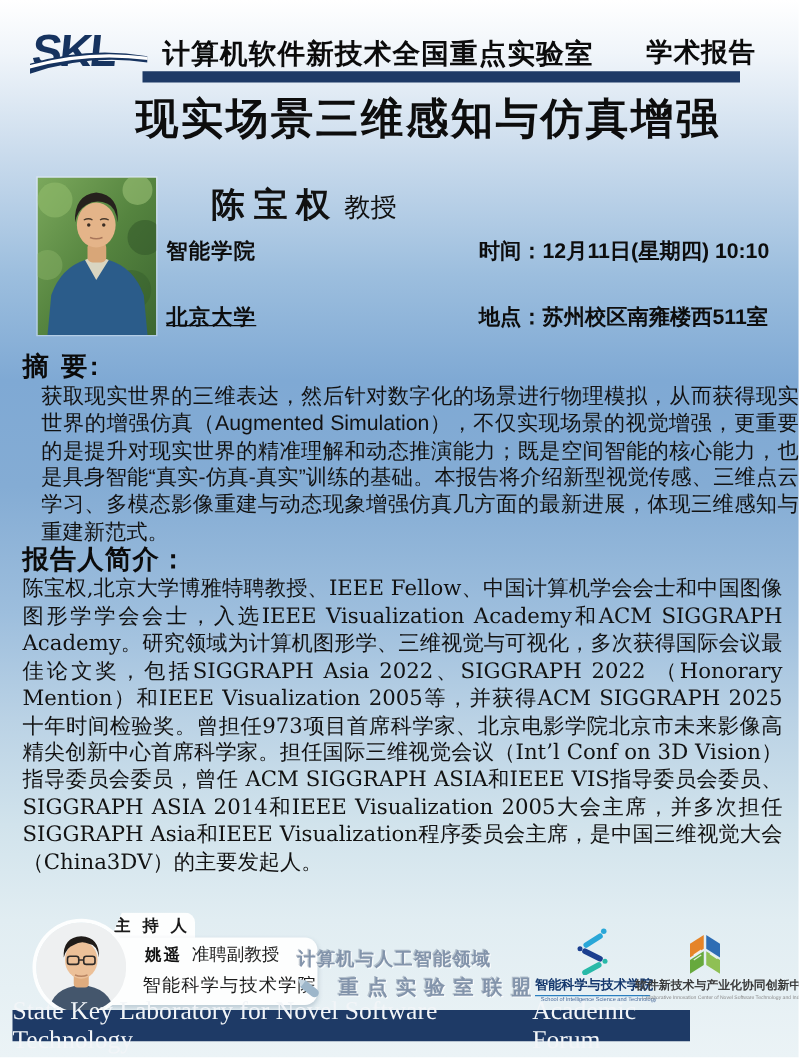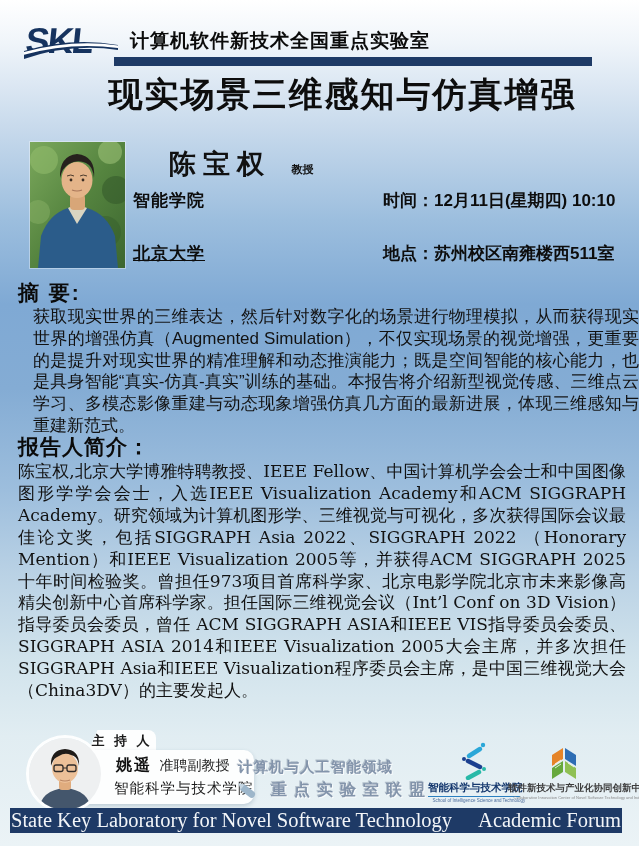--- a/index.html
+++ b/index.html
@@ -8,79 +8,80 @@
     width:639px;height:846px;
     overflow:hidden;
     font-family:"Liberation Sans",sans-serif;
     background:linear-gradient(180deg,
       #ffffff 0%, #f0f5fa 5%, #c8daec 15%, #9cbede 26%,
       #7fa9d4 36%, #84acd4 46%, #9dbedd 58%, #bad2e5 68%,
       #d1e3ec 78%, #e1edf2 87%, #ebf3f6 100%);
   }
   
   .skl-logo{position:absolute;left:24px;top:20px;width:94px;height:46px;}
-  .lab-name{position:absolute;left:130px;top:28px;font-size:19px;font-weight:bold;color:#0b0b0b;letter-spacing:1px;}
+  .lab-name{position:absolute;left:130px;top:28px;font-size:22px;font-weight:bold;color:#0b0b0b;letter-spacing:1px;}
   .report-type{position:absolute;left:517px;top:28px;font-size:21px;font-weight:bold;color:#0b0b0b;letter-spacing:1px;}
   .header-bar{position:absolute;left:114px;top:57px;width:478px;height:9px;background:#1e3a66;}
   .talk-title{position:absolute;left:0;top:72px;width:639px;text-align:center;font-size:34px;font-weight:bold;color:#0d0d0d;letter-spacing:2px;padding-left:23px;}
   
   .speaker-photo{position:absolute;left:30px;top:142px;width:95px;height:126px;box-shadow:0 0 0 1px rgba(255,255,255,.35);}
   .speaker-name-row{position:absolute;left:133px;top:146px;}
   .speaker-name{font-family:"DejaVu Serif",serif;font-size:27px;font-weight:bold;color:#111;letter-spacing:7px;margin-left:36px;}
-  .speaker-title{font-size:11px;font-weight:bold;color:#111;margin-left:16px;}
+  .speaker-title{font-size:21px;font-weight:normal;color:#111;margin-left:0;}
   .speaker-school{position:absolute;left:133px;top:189px;font-size:17px;font-weight:600;color:#0d0d0d;letter-spacing:1px;}
   .speaker-univ{position:absolute;left:133px;top:242px;font-size:17px;font-weight:600;color:#0d0d0d;letter-spacing:1px;text-decoration:underline;}
   .talk-time{position:absolute;left:383px;top:189px;font-size:17px;font-weight:bold;color:#0d0d0d;}
   .talk-location{position:absolute;left:383px;top:242px;font-size:17px;font-weight:bold;color:#0d0d0d;}
   
   .abstract-heading{position:absolute;left:18px;top:279px;font-size:21px;font-weight:bold;color:#0b0b0b;letter-spacing:2px;}
   .abstract-text{position:absolute;left:33px;top:306px;width:606px;font-family:Liberation Sans, sans-serif;font-size:17px;line-height:21.8px;color:#121212;text-align:justify;}
   .bio-heading{position:absolute;left:18px;top:433px;font-size:21px;font-weight:bold;color:#0b0b0b;letter-spacing:1px;}
   .bio-text{position:absolute;left:18px;top:461px;width:608px;font-family:"DejaVu Serif",serif;font-size:17px;line-height:21.9px;color:#121212;text-align:justify;}
   
   .host-tab{position:absolute;left:88px;top:730px;width:68px;height:22px;background:#fdfefe;
     clip-path:polygon(14% 0,100% 0,100% 100%,0 100%);border-radius:8px 8px 0 0;
     display:flex;align-items:center;justify-content:center;
     font-size:13px;font-weight:bold;color:#1a1a1a;letter-spacing:3px;}
   .host-bubble{position:absolute;left:72px;top:750px;width:182px;height:54px;background:#fdfefe;border-radius:10px;box-shadow:0 2px 4px rgba(60,90,120,.25);}
   .host-photo{position:absolute;left:29px;top:738px;width:72px;height:72px;border-radius:50%;overflow:hidden;box-shadow:0 0 0 3px #fdfefe;}
   .host-name-row{position:absolute;left:116px;top:755px;white-space:nowrap;}
-  .host-name{font-size:16px;font-weight:bold;color:#111;letter-spacing:2px;}
+  .host-name{font-size:13px;font-weight:bold;color:#111;letter-spacing:2px;}
   .host-title{font-family:"DejaVu Serif",serif;font-size:14px;color:#222;margin-left:3px;}
   .host-school{position:absolute;left:114px;top:779px;font-family:"DejaVu Serif",serif;font-size:14.5px;color:#1c1c1c;letter-spacing:1px;white-space:nowrap;}
   .pencil-icon{position:absolute;left:240px;top:788px;width:16px;height:7px;background:#9db6ca;border-radius:2px 4px 4px 2px;transform:rotate(38deg);}
   .pencil-icon:before{content:"";position:absolute;left:-5px;top:0;border-top:3.5px solid transparent;border-bottom:3.5px solid transparent;border-right:6px solid #c6d6e2;}
   
   .alliance{position:absolute;left:238px;top:758px;width:125px;color:#8394ab;
     text-shadow:1px 1px 0 rgba(255,255,255,.75), -1px -1px 0 rgba(90,105,130,.35);}
   .alliance-l1{font-size:14.5px;font-weight:bold;letter-spacing:1px;white-space:nowrap;}
   .alliance-l2{font-size:16px;font-weight:bold;letter-spacing:7px;margin-top:3px;white-space:nowrap;padding-left:33px;}
   
   .sist{position:absolute;left:428px;top:742px;width:92px;text-align:center;}
   .sist-name{font-size:10.5px;font-weight:bold;color:#15386e;white-space:nowrap;margin-top:1px;border-bottom:1px solid #2a7fc0;padding-bottom:1px;}
   .sist-sub{font-size:5px;color:#4a6a9a;white-space:nowrap;transform:scale(.9);}
   .cic{position:absolute;left:508px;top:744px;width:112px;text-align:center;}
   .cic-name{font-size:9.5px;font-weight:bold;color:#3c3c3c;white-space:nowrap;margin-top:2px;}
   .cic-sub{font-size:4.5px;color:#8a8a8a;white-space:nowrap;transform:scale(.9);}
   
-  .bottom-bar{position:absolute;left:10px;top:808px;width:612px;height:25px;background:#1e3a66;
+  .bottom-bar{position:absolute;left:10px;top:808px;width:542px;height:25px;background:#1e3a66;
     display:flex;align-items:center;justify-content:center;gap:26px;
     font-family:"Liberation Serif",serif;font-size:20.5px;color:#f2f5f8;}
 </style>
 </head>
 <body>
 
 <div class="poster">
 
   <svg class="skl-logo" viewBox="0 0 94 46">
     <text x="4" y="33" font-family="Liberation Sans, sans-serif" font-size="36" font-weight="bold" fill="#16335f" letter-spacing="-2" transform="skewX(-6)">SKL</text>
     <path d="M0,31 Q47,17 94,25 L94,30 Q47,23 0,39 Z" fill="#16335f"></path>
     <path d="M-2,34 Q47,20 96,27" stroke="#ffffff" stroke-width="2.6" fill="none"></path>
   </svg>
   <div class="lab-name">计算机软件新技术全国重点实验室</div>
+  <div class="report-type">学术报告</div>
   <div class="header-bar"></div>
 
   <div class="talk-title">现实场景三维感知与仿真增强</div>
 
   <svg class="speaker-photo" viewBox="0 0 95 126" preserveAspectRatio="none">
     <defs>
       <linearGradient id="grn" x1="0" y1="0" x2="1" y2="1">
         <stop offset="0" stop-color="#7ba85c"></stop>
           <stop offset="0.5" stop-color="#55843f"></stop>
           <stop offset="1" stop-color="#3c6630"></stop>

